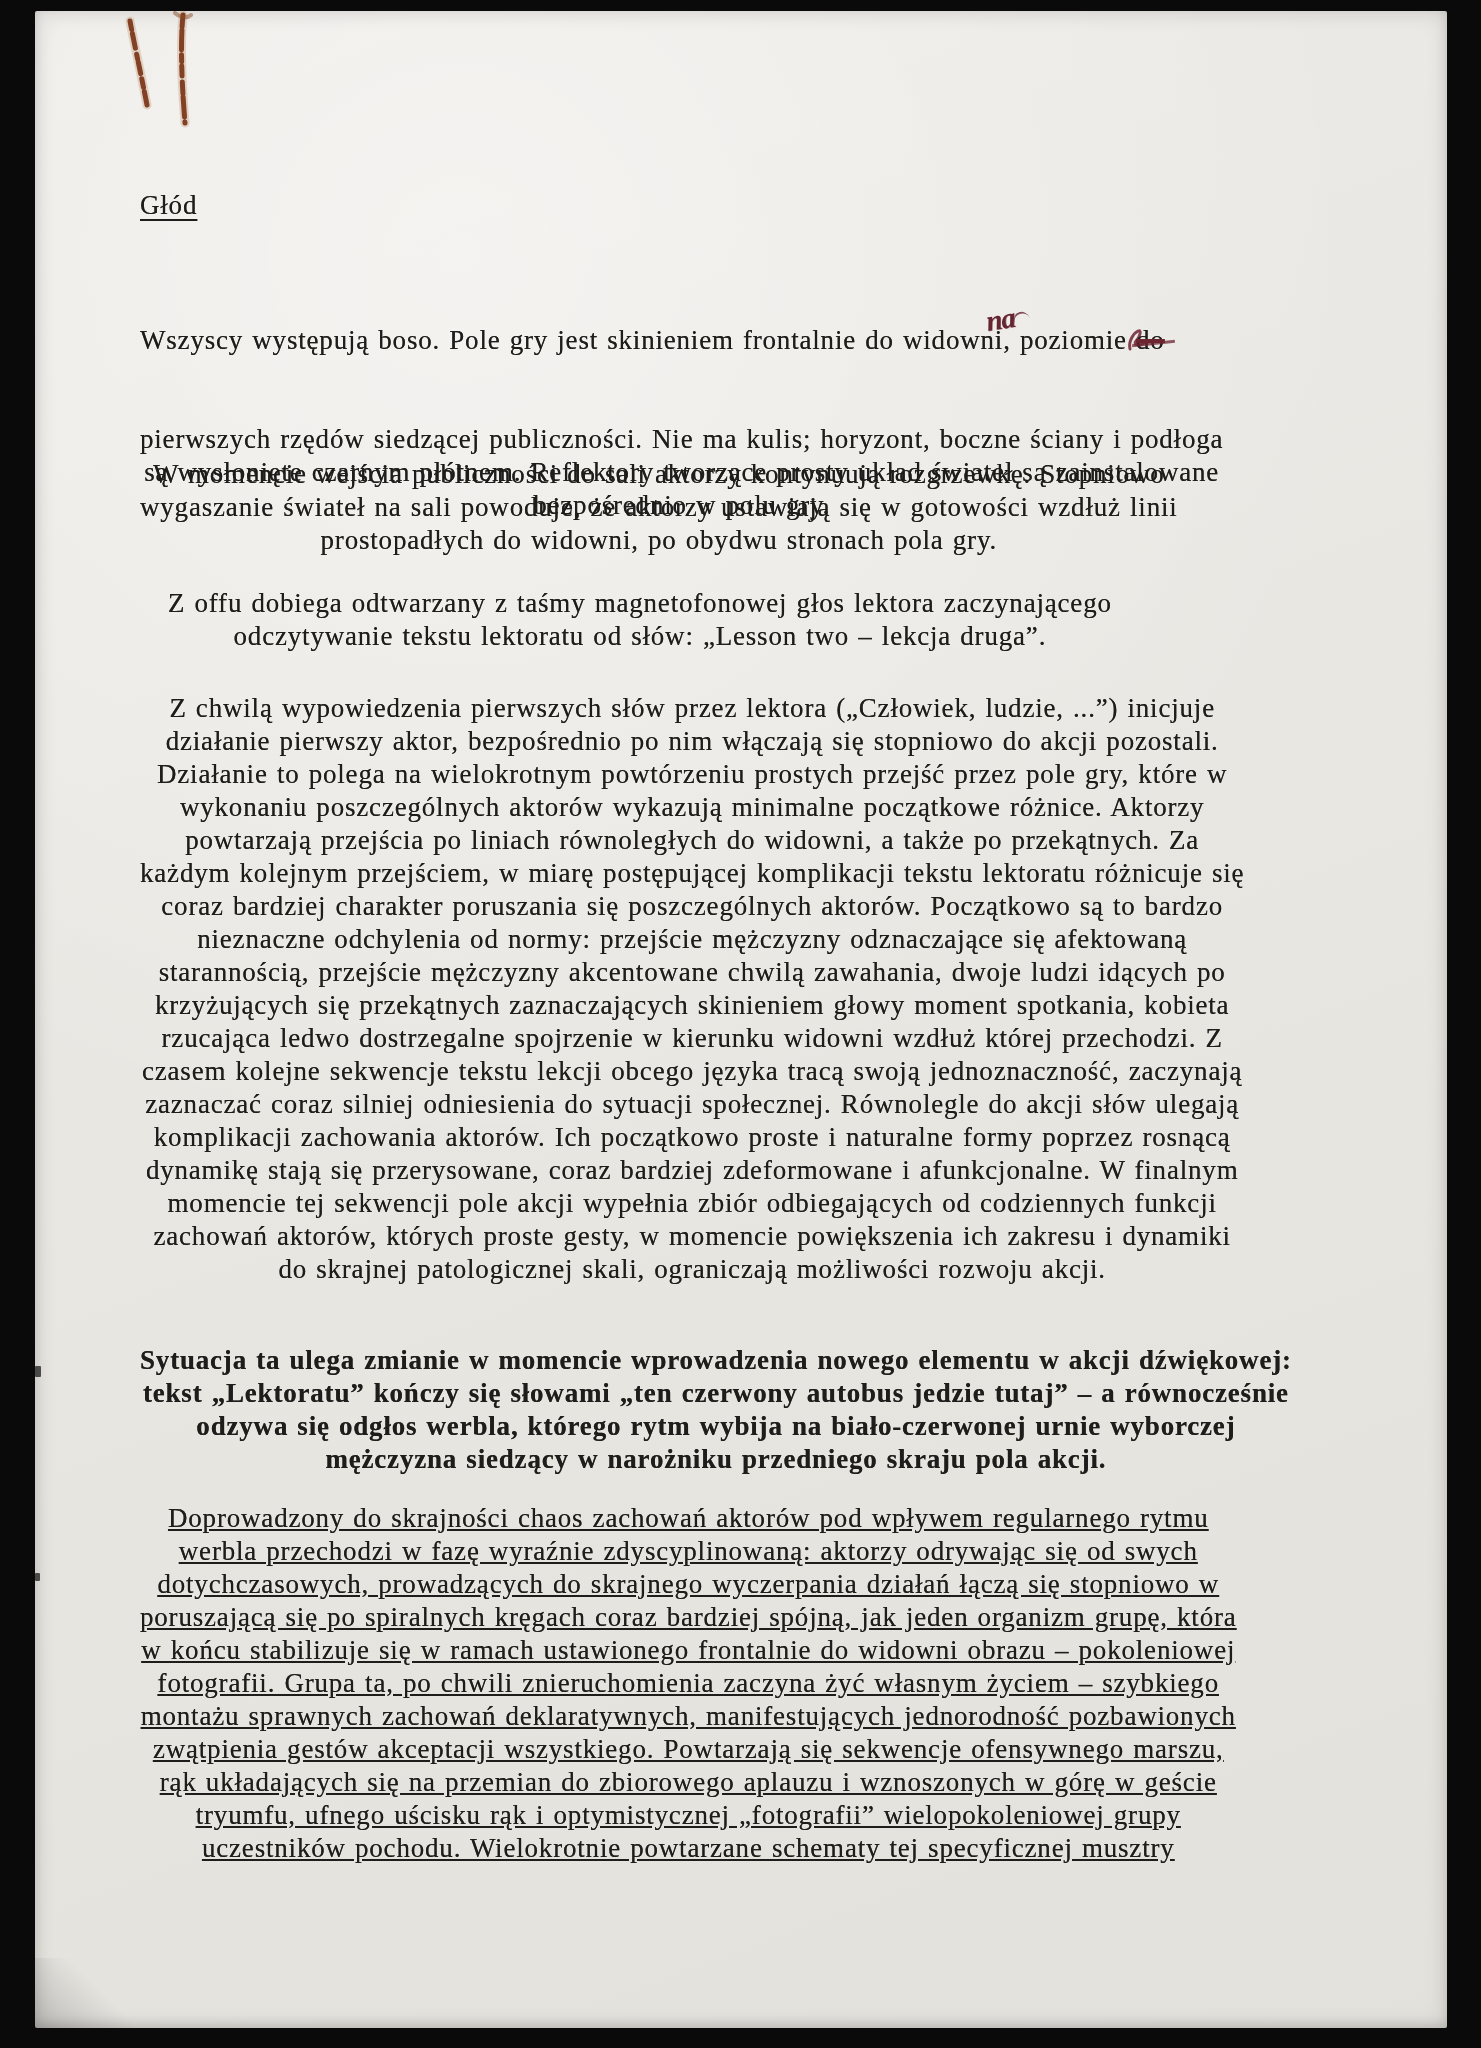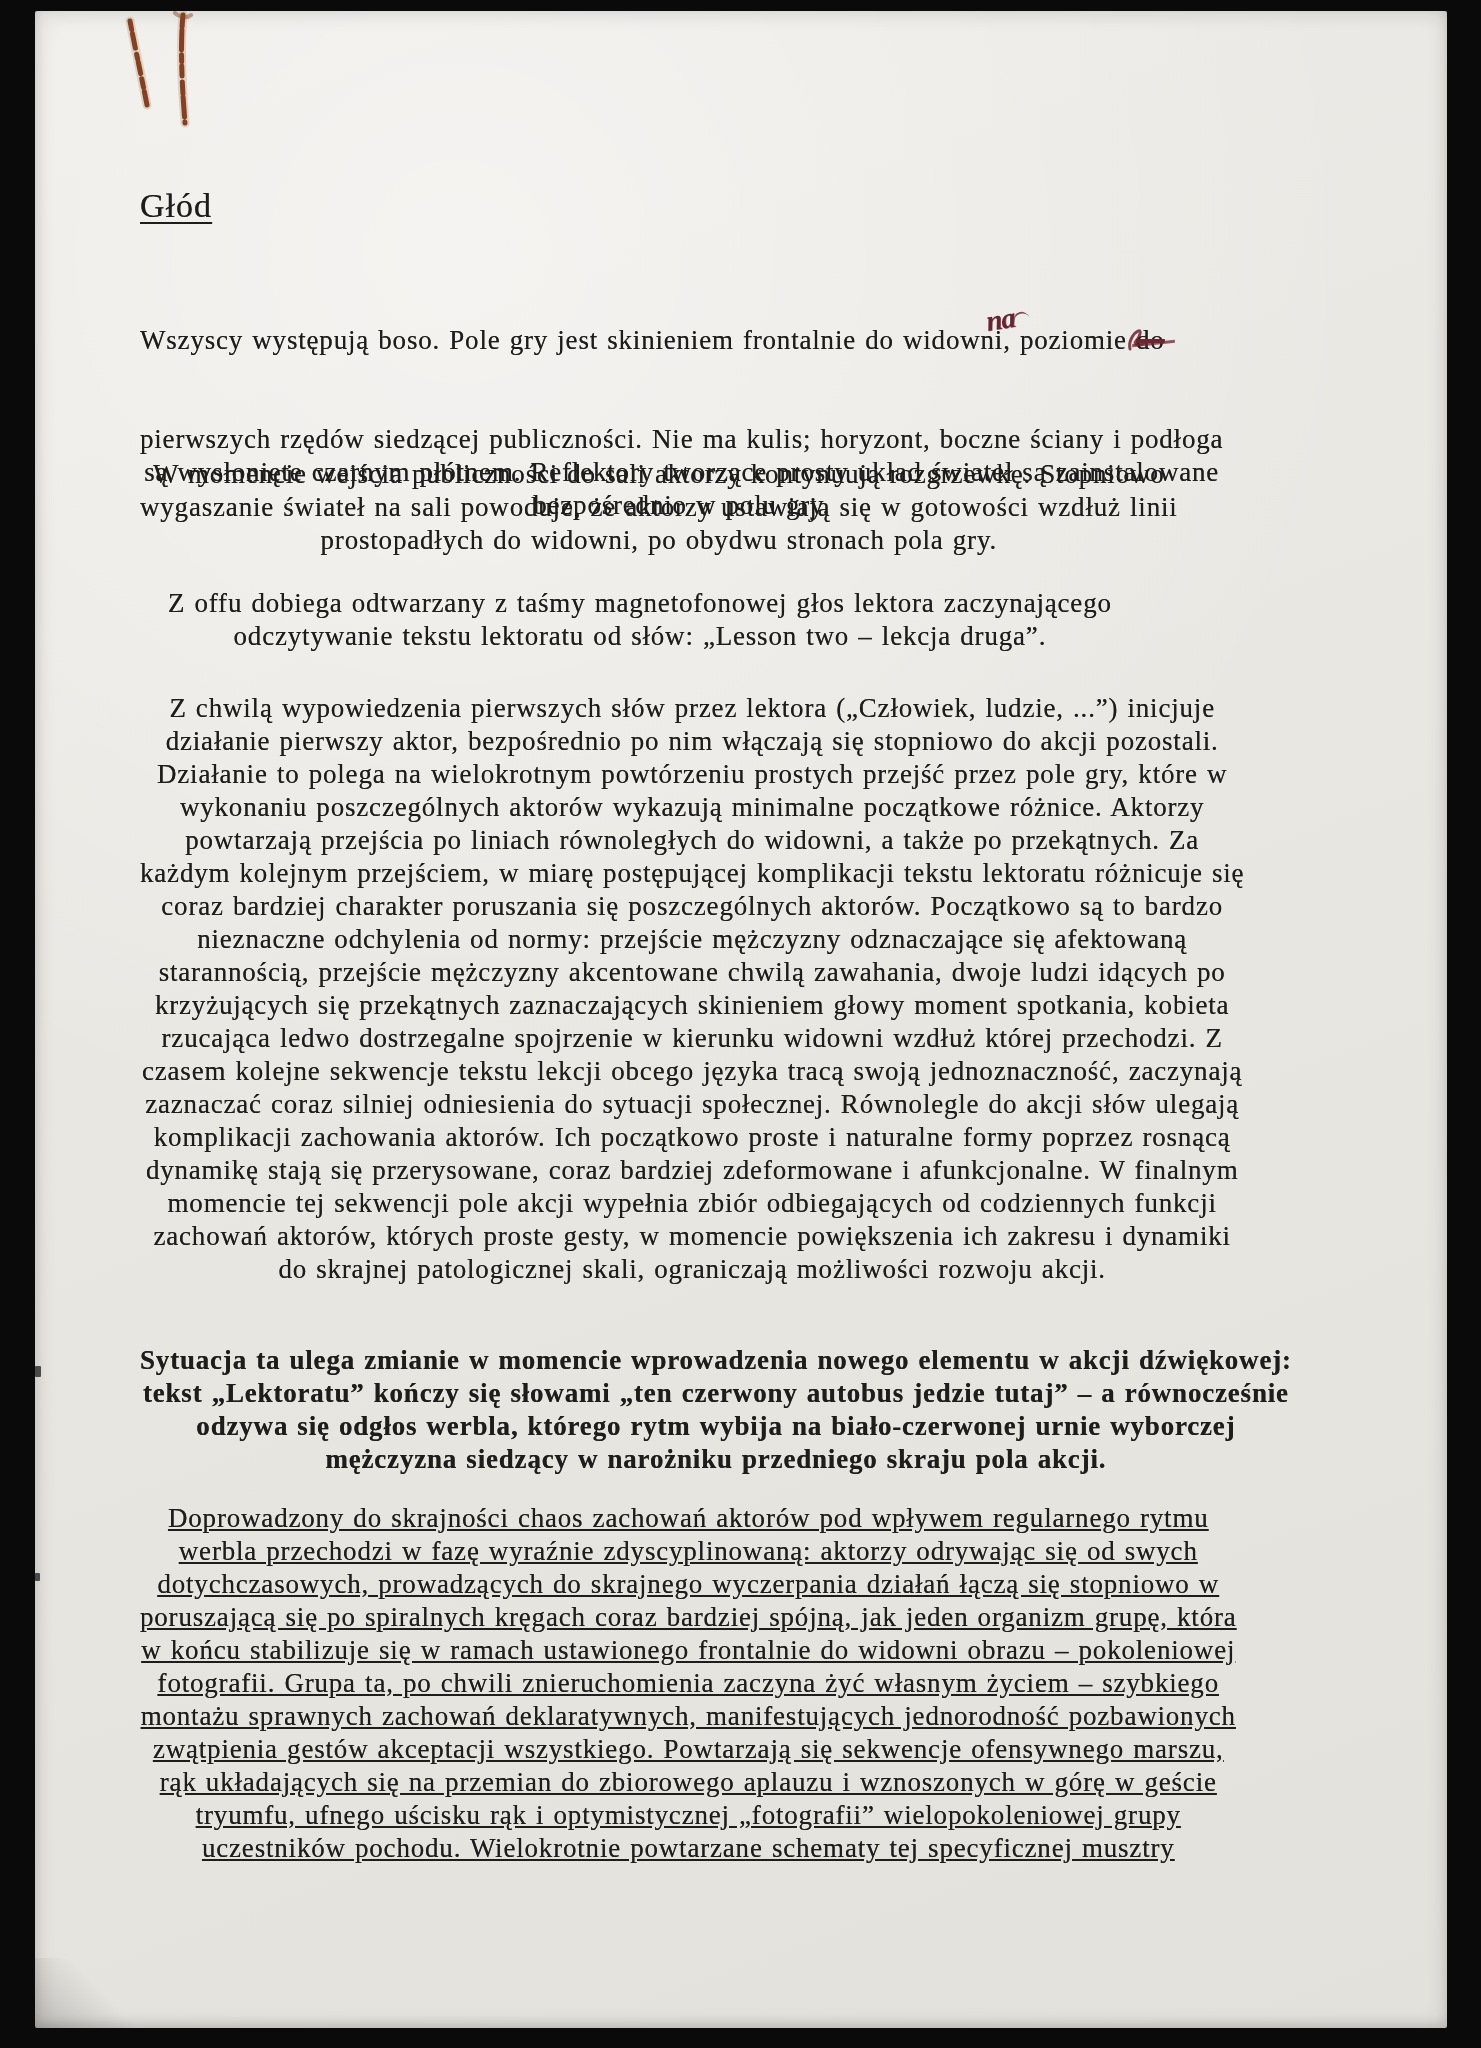--- a/index.html
+++ b/index.html
@@ -38,21 +38,21 @@
     font-size:27px;
     line-height:33px;
     letter-spacing:0.03em;
     word-spacing:0.06em;
     color:#1f1d1b;
     text-shadow:0 0 0.5px rgba(30,28,26,0.75);
   }
   .title{
     position:absolute;left:105px;top:178px;
     margin:0;font-weight:normal;
-    font-size:34px;
+    font-size:27px;
     text-decoration:underline;
     text-underline-offset:5px;
     text-decoration-thickness:2px;
   }
   .para{position:absolute;left:105px;white-space:pre;}
   .p1{top:247px;}
   .p2{top:447px;}
   .p3{top:576px;margin-left:28px;}
   .p4{top:681px;}
   .p5{top:1333px;font-weight:bold;}

